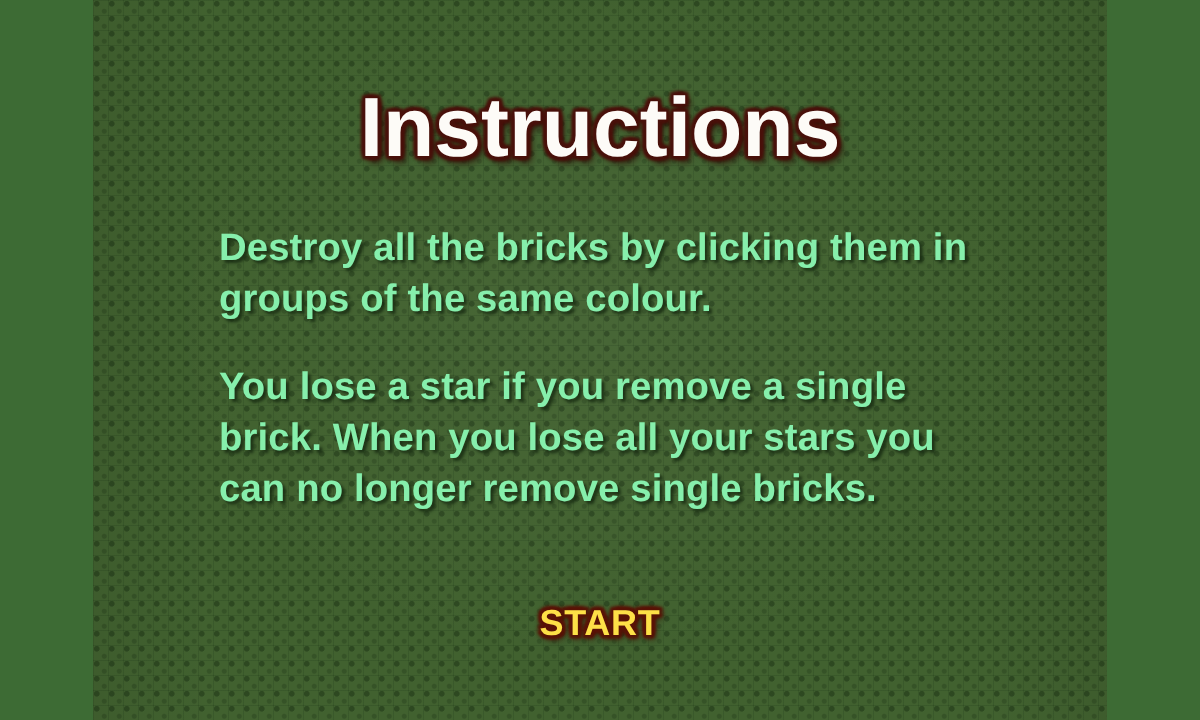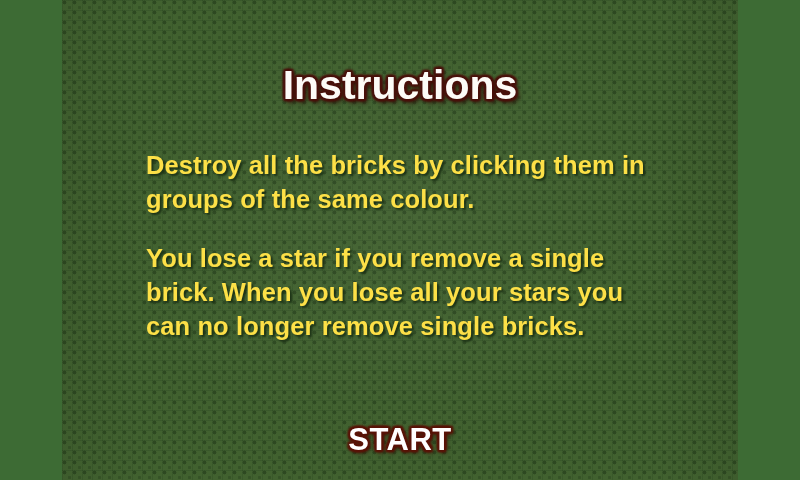--- a/index.html
+++ b/index.html
@@ -68,21 +68,21 @@
     z-index: 3;
   }
 
   
   .page-title {
     position: absolute;
     top: 60px;
     left: 0;
     width: 100%;
     text-align: center;
-    font-size: 41px;
+    font-size: 56px;
     font-weight: bold;
     line-height: 50px;
     letter-spacing: 0px;
     color: #fdfbf7;
     text-shadow:
       -2px 0 3px #4a120c,
        2px 0 3px #4a120c,
        0 -2px 3px #4a120c,
        0  2px 3px #4a120c,
       -2px -2px 2px #4a120c,
@@ -92,21 +92,21 @@
        3px  4px 5px rgba(42,10,6,0.85);
     white-space: nowrap;
   }
 
   
   .body-text {
     position: absolute;
     left: 146px;
     top: 148px;
     width: 520px;
-    color: #fde047;
+    color: #86efac;
     font-size: 25.5px;
     font-weight: bold;
     line-height: 34px;
     letter-spacing: 0.1px;
     text-shadow: 2px 2px 2px rgba(24,44,18,0.85);
   }
 
   .body-text p {
     margin: 0;
   }
@@ -121,37 +121,36 @@
     top: 396px;
     left: 0;
     width: 100%;
     text-align: center;
     cursor: pointer;
     user-select: none;
   }
 
   .start-button .start-label {
     display: inline-block;
-    font-size: 31px;
+    font-size: 24px;
     font-weight: bold;
     line-height: 40px;
     letter-spacing: 0.5px;
-    color: #ffffff;
+    color: #fde047;
     text-shadow:
       -2px 0 3px #5a1408,
        2px 0 3px #5a1408,
        0 -2px 3px #5a1408,
        0  2px 3px #5a1408,
       -2px -2px 2px #5a1408,
        2px -2px 2px #5a1408,
       -2px  2px 2px #5a1408,
        2px  2px 2px #5a1408,
        2px  3px 5px rgba(52,12,6,0.9);
     white-space: nowrap;
-    margin-top: 24px;
   }
 </style>
 </head>
 <body>
 
 <div id="screen">
 
   <div class="playfield-texture"></div>
   <div class="playfield-shade"></div>
 

